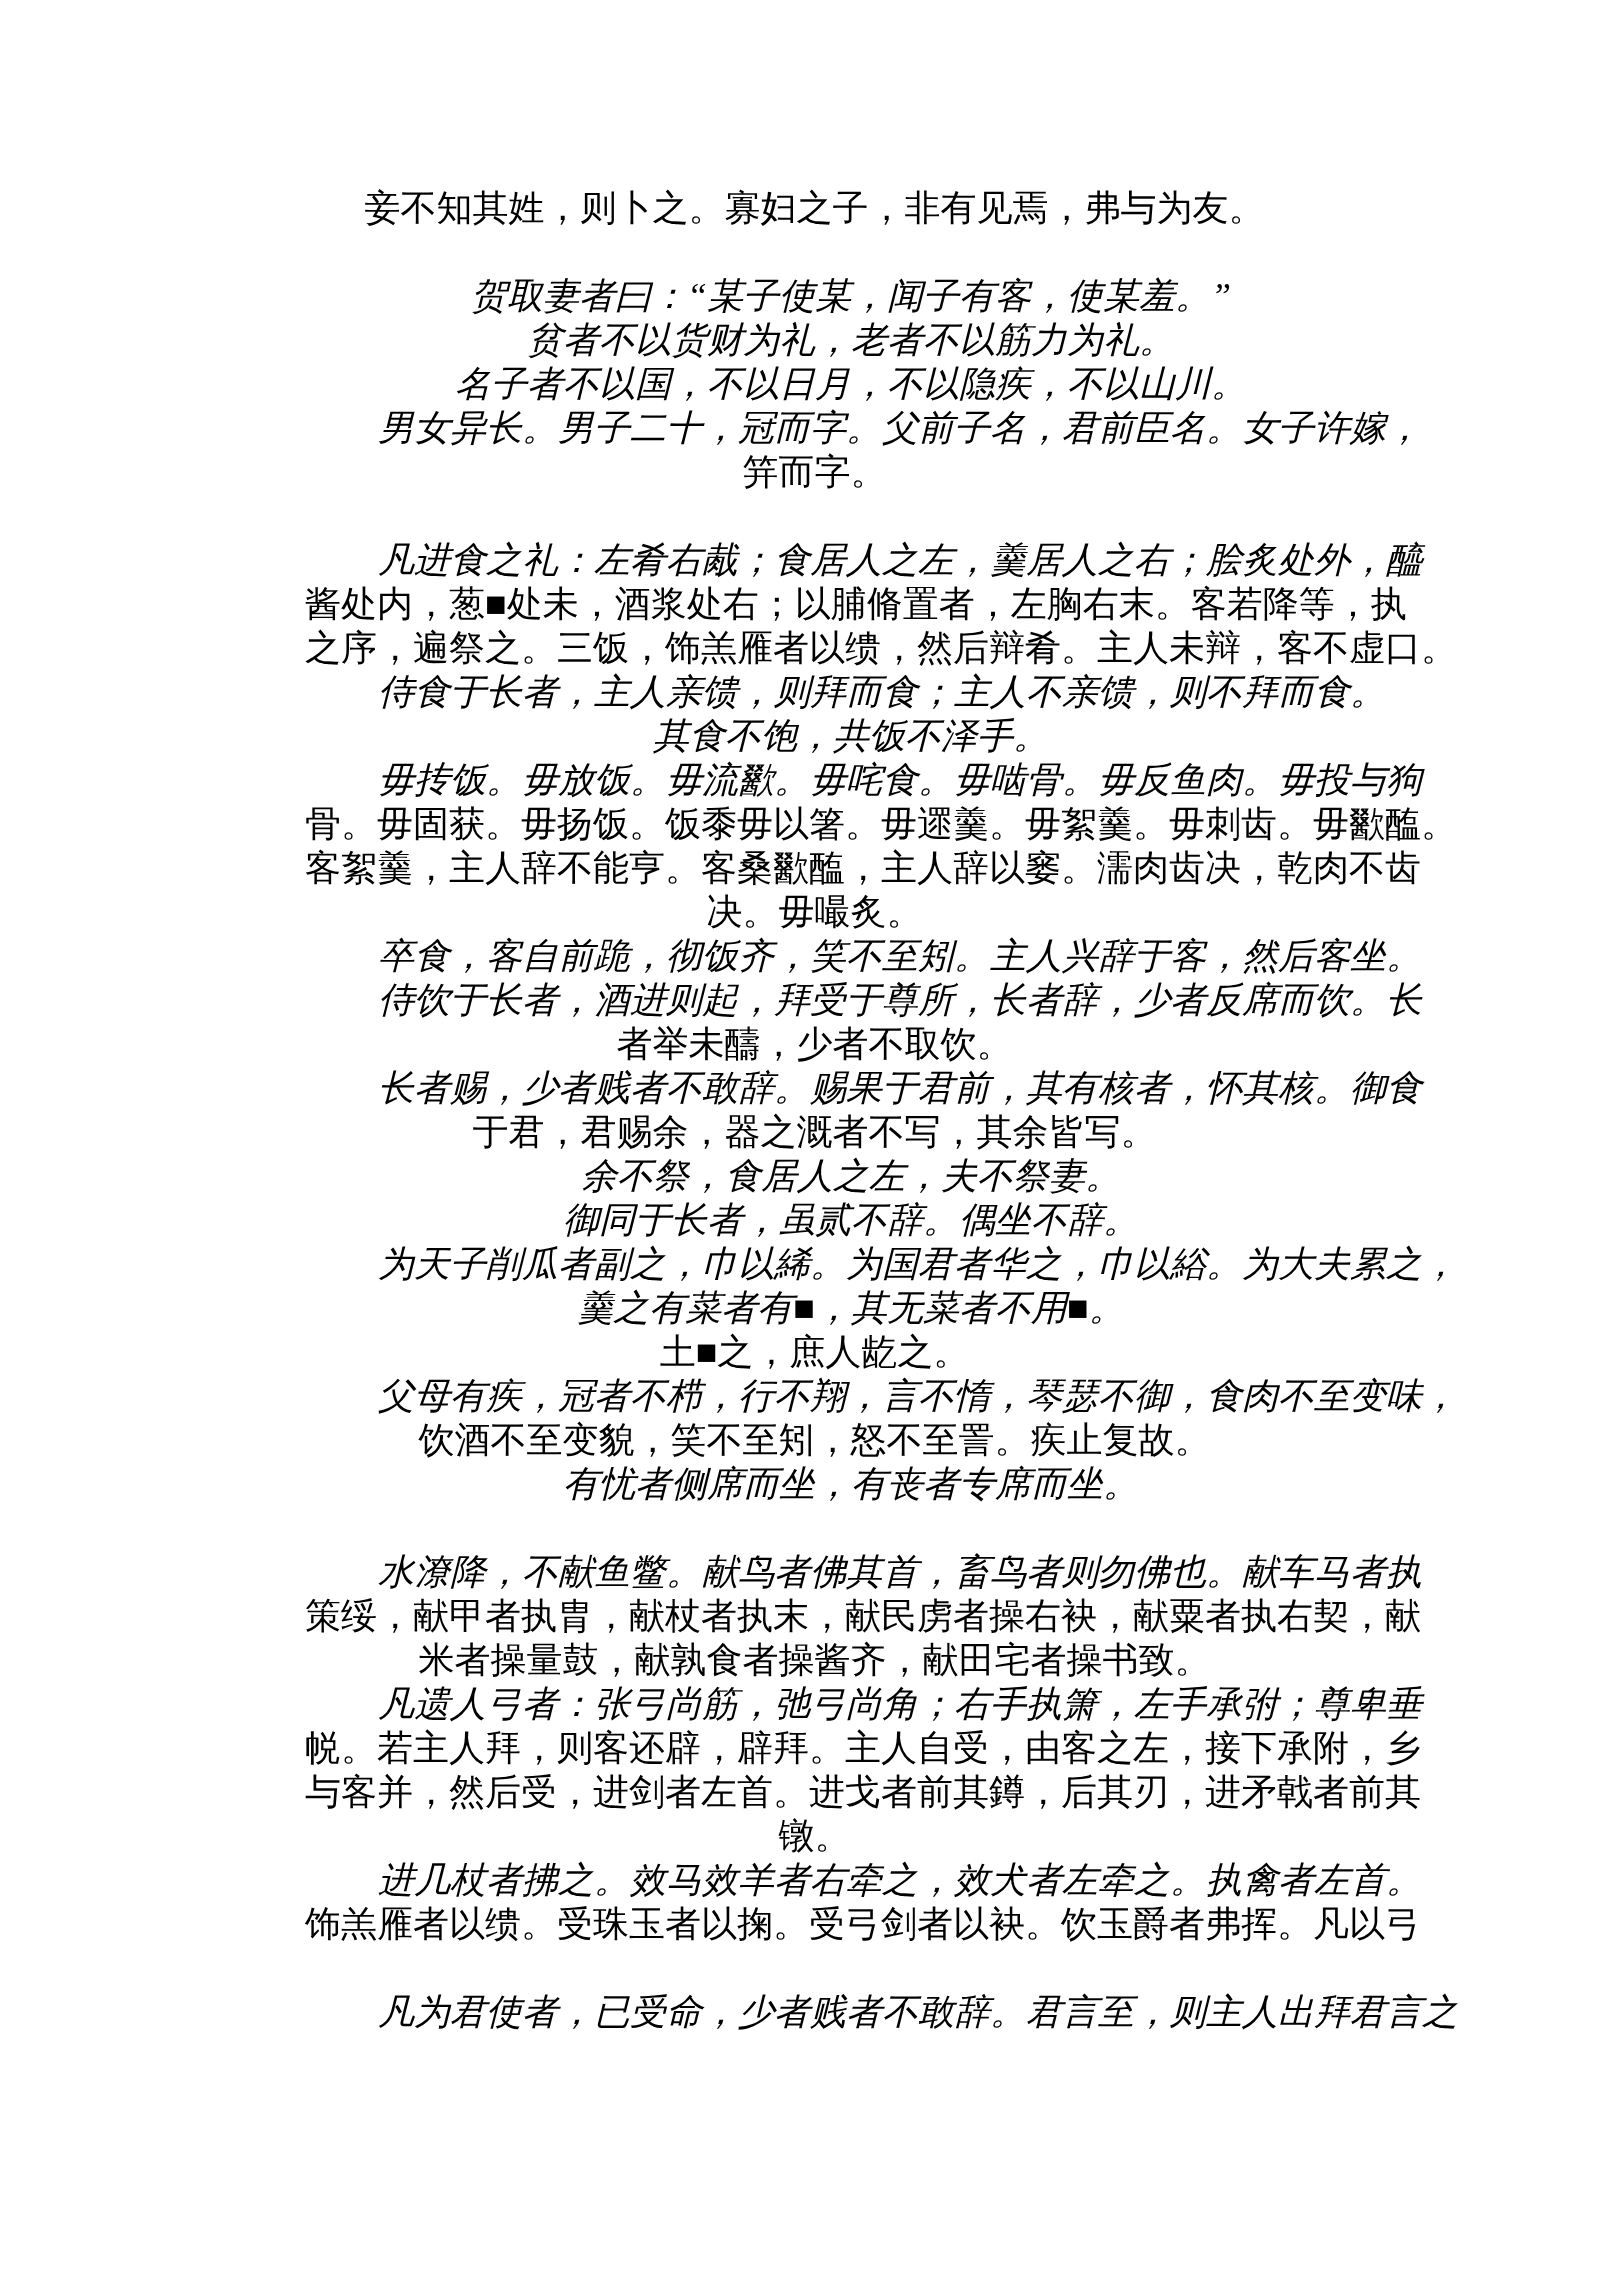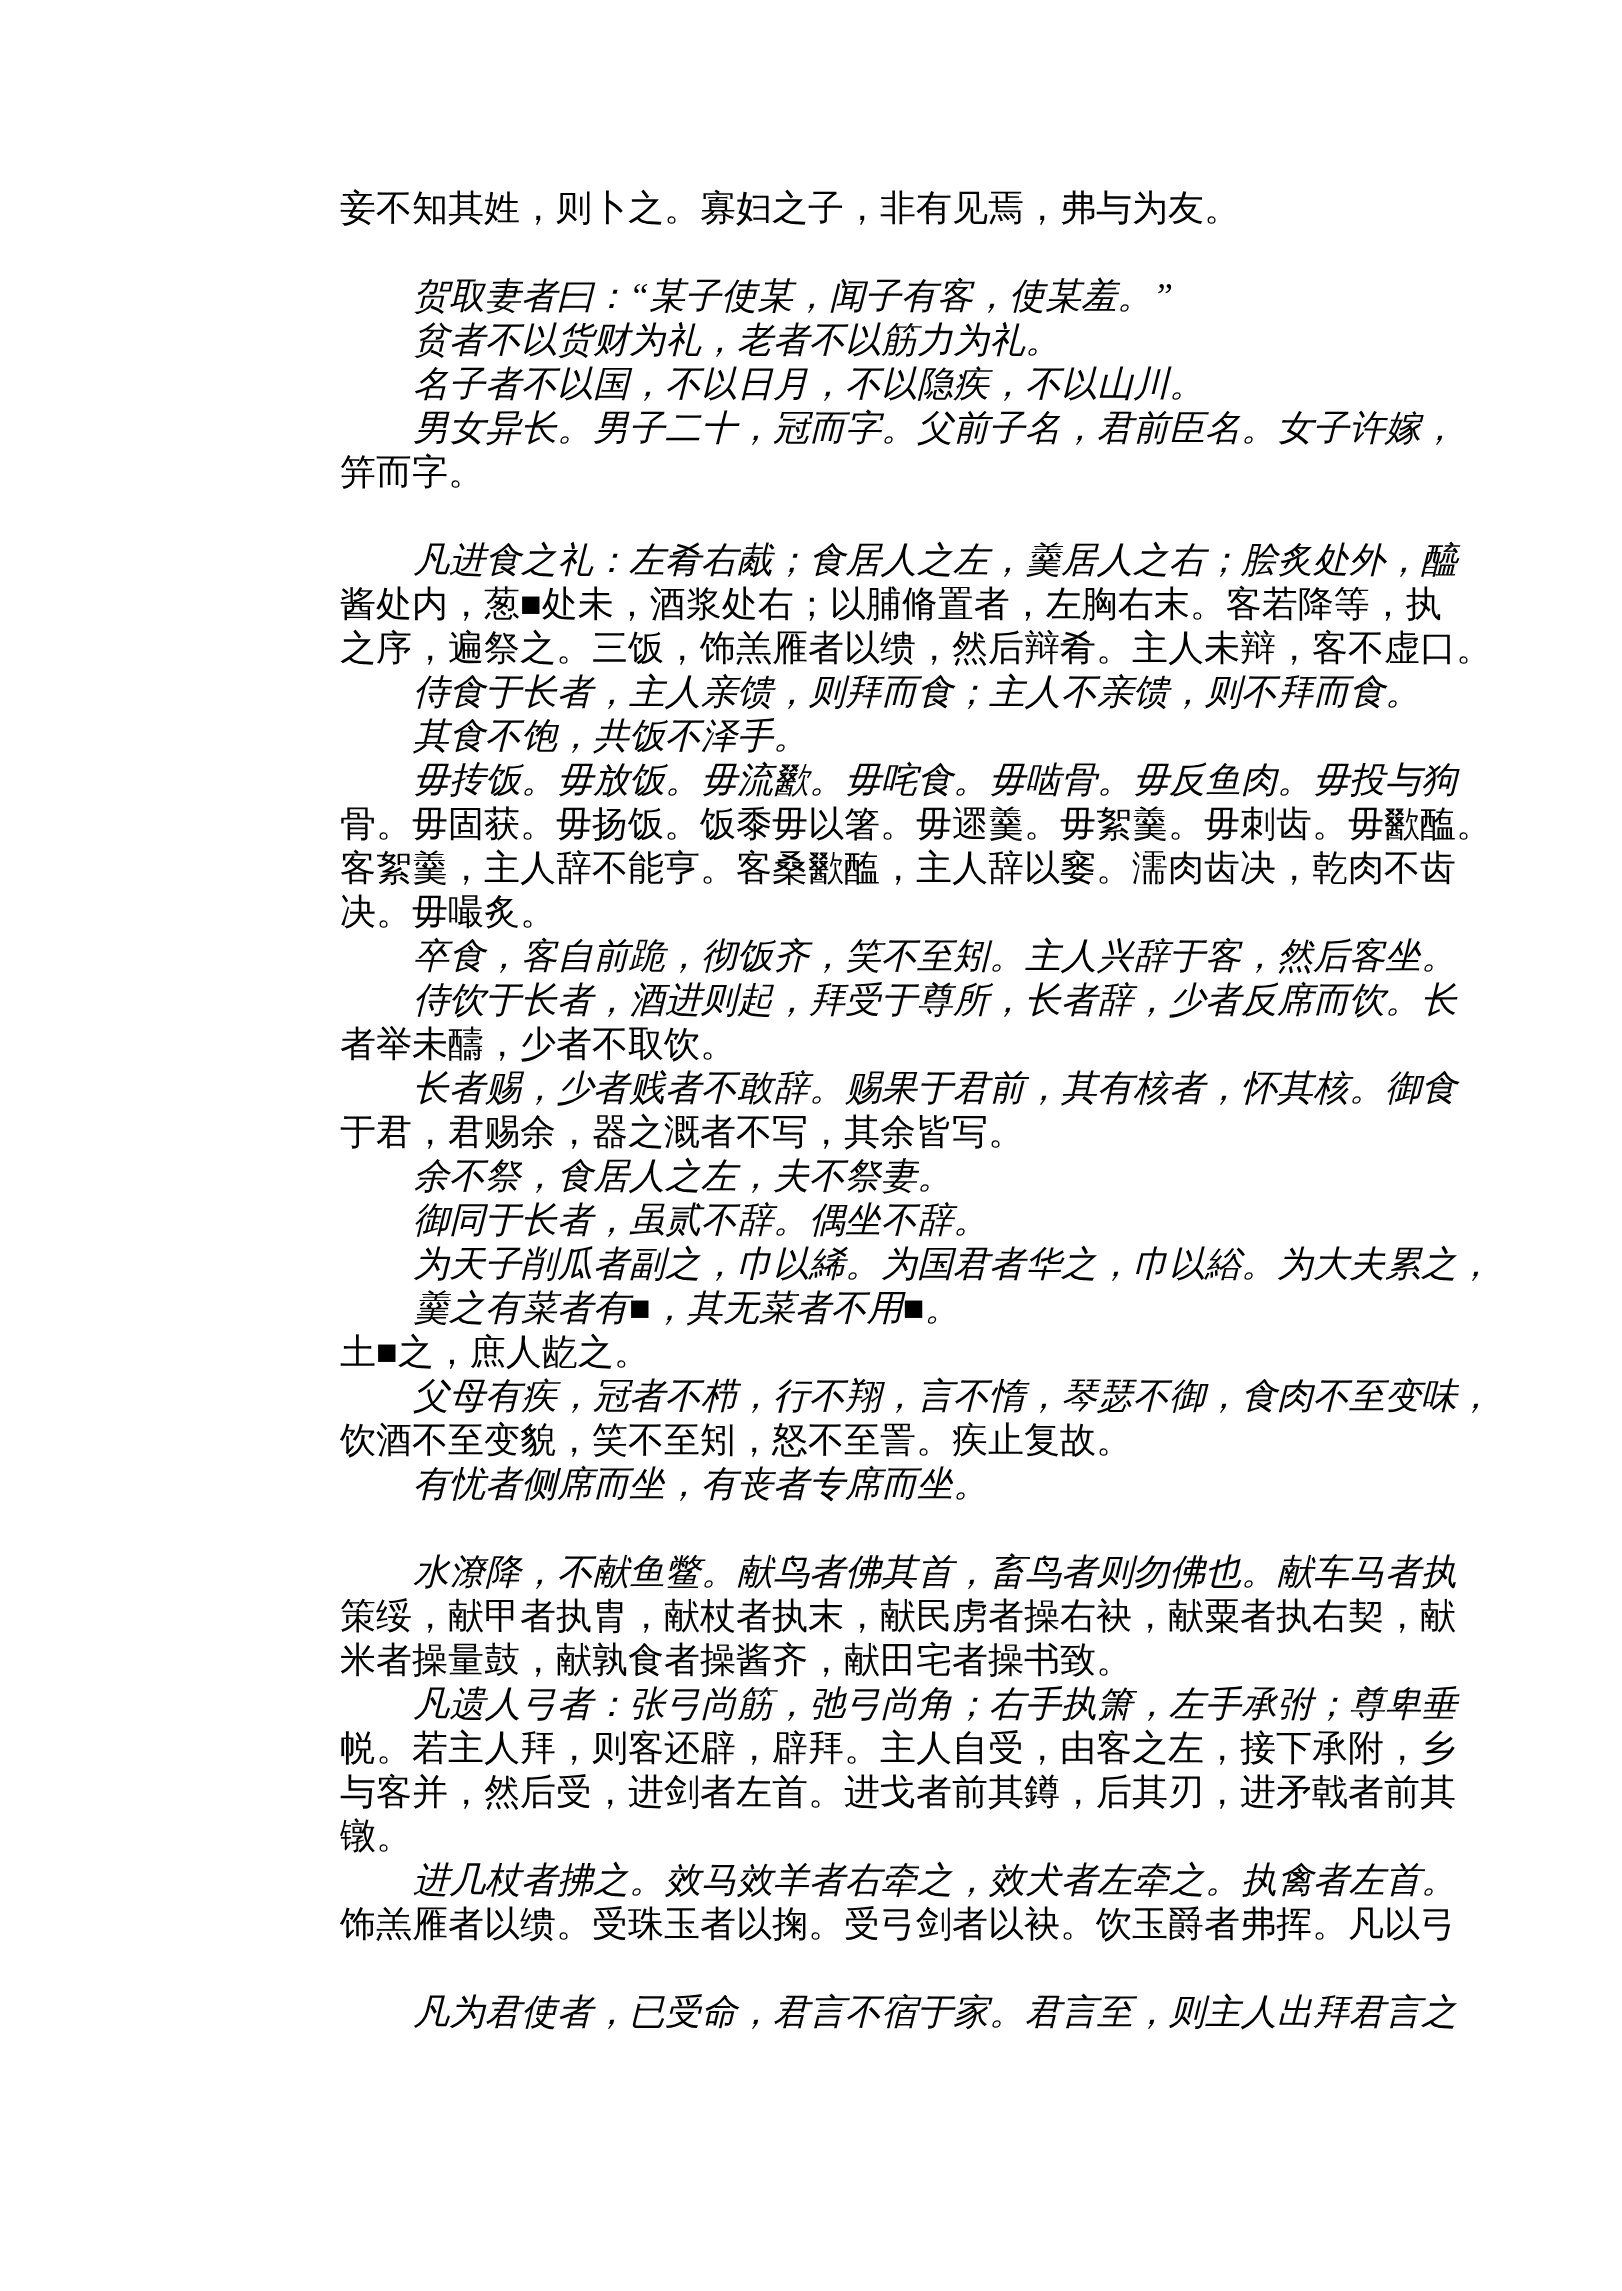--- a/index.html
+++ b/index.html
@@ -15,22 +15,21 @@
   }
   .doc {
     position: absolute;
     left: 305px;
     top: 186px;
     width: 1019px;
     font-family: "Liberation Serif", "DejaVu Serif", serif;
     font-size: 36px;
     line-height: 44px;
     color: #000000;
-    text-align: left;
-    margin-left: 35px;
+    text-align: center;
   }
   .section { display: block; }
   .section + .section { margin-top: 44px; }
   .line {
     height: 44px;
     white-space: nowrap;
     letter-spacing: 0px;
   }
   .line.indent { text-indent: 73px; font-style: italic; }
 </style>
@@ -77,16 +76,16 @@
       <div class="line">策绥，献甲者执胄，献杖者执末，献民虏者操右袂，献粟者执右契，献</div>
       <div class="line">米者操量鼓，献孰食者操酱齐，献田宅者操书致。</div>
       <div class="line indent">凡遗人弓者：张弓尚筋，弛弓尚角；右手执箫，左手承弣；尊卑垂</div>
       <div class="line">帨。若主人拜，则客还辟，辟拜。主人自受，由客之左，接下承附，乡</div>
       <div class="line">与客并，然后受，进剑者左首。进戈者前其鐏，后其刃，进矛戟者前其</div>
       <div class="line">镦。</div>
       <div class="line indent">进几杖者拂之。效马效羊者右牵之，效犬者左牵之。执禽者左首。</div>
       <div class="line">饰羔雁者以缋。受珠玉者以掬。受弓剑者以袂。饮玉爵者弗挥。凡以弓</div>
     </div>
     <div class="section">
-      <div class="line indent">凡为君使者，已受命，君言不宿于家。君言至，则主人出拜君言之</div>
+      <div class="line indent">凡为君使者，已受命，少者贱者不敢辞。君言至，则主人出拜君言之</div>
     </div>
   </main>
 
 
 </body></html>

